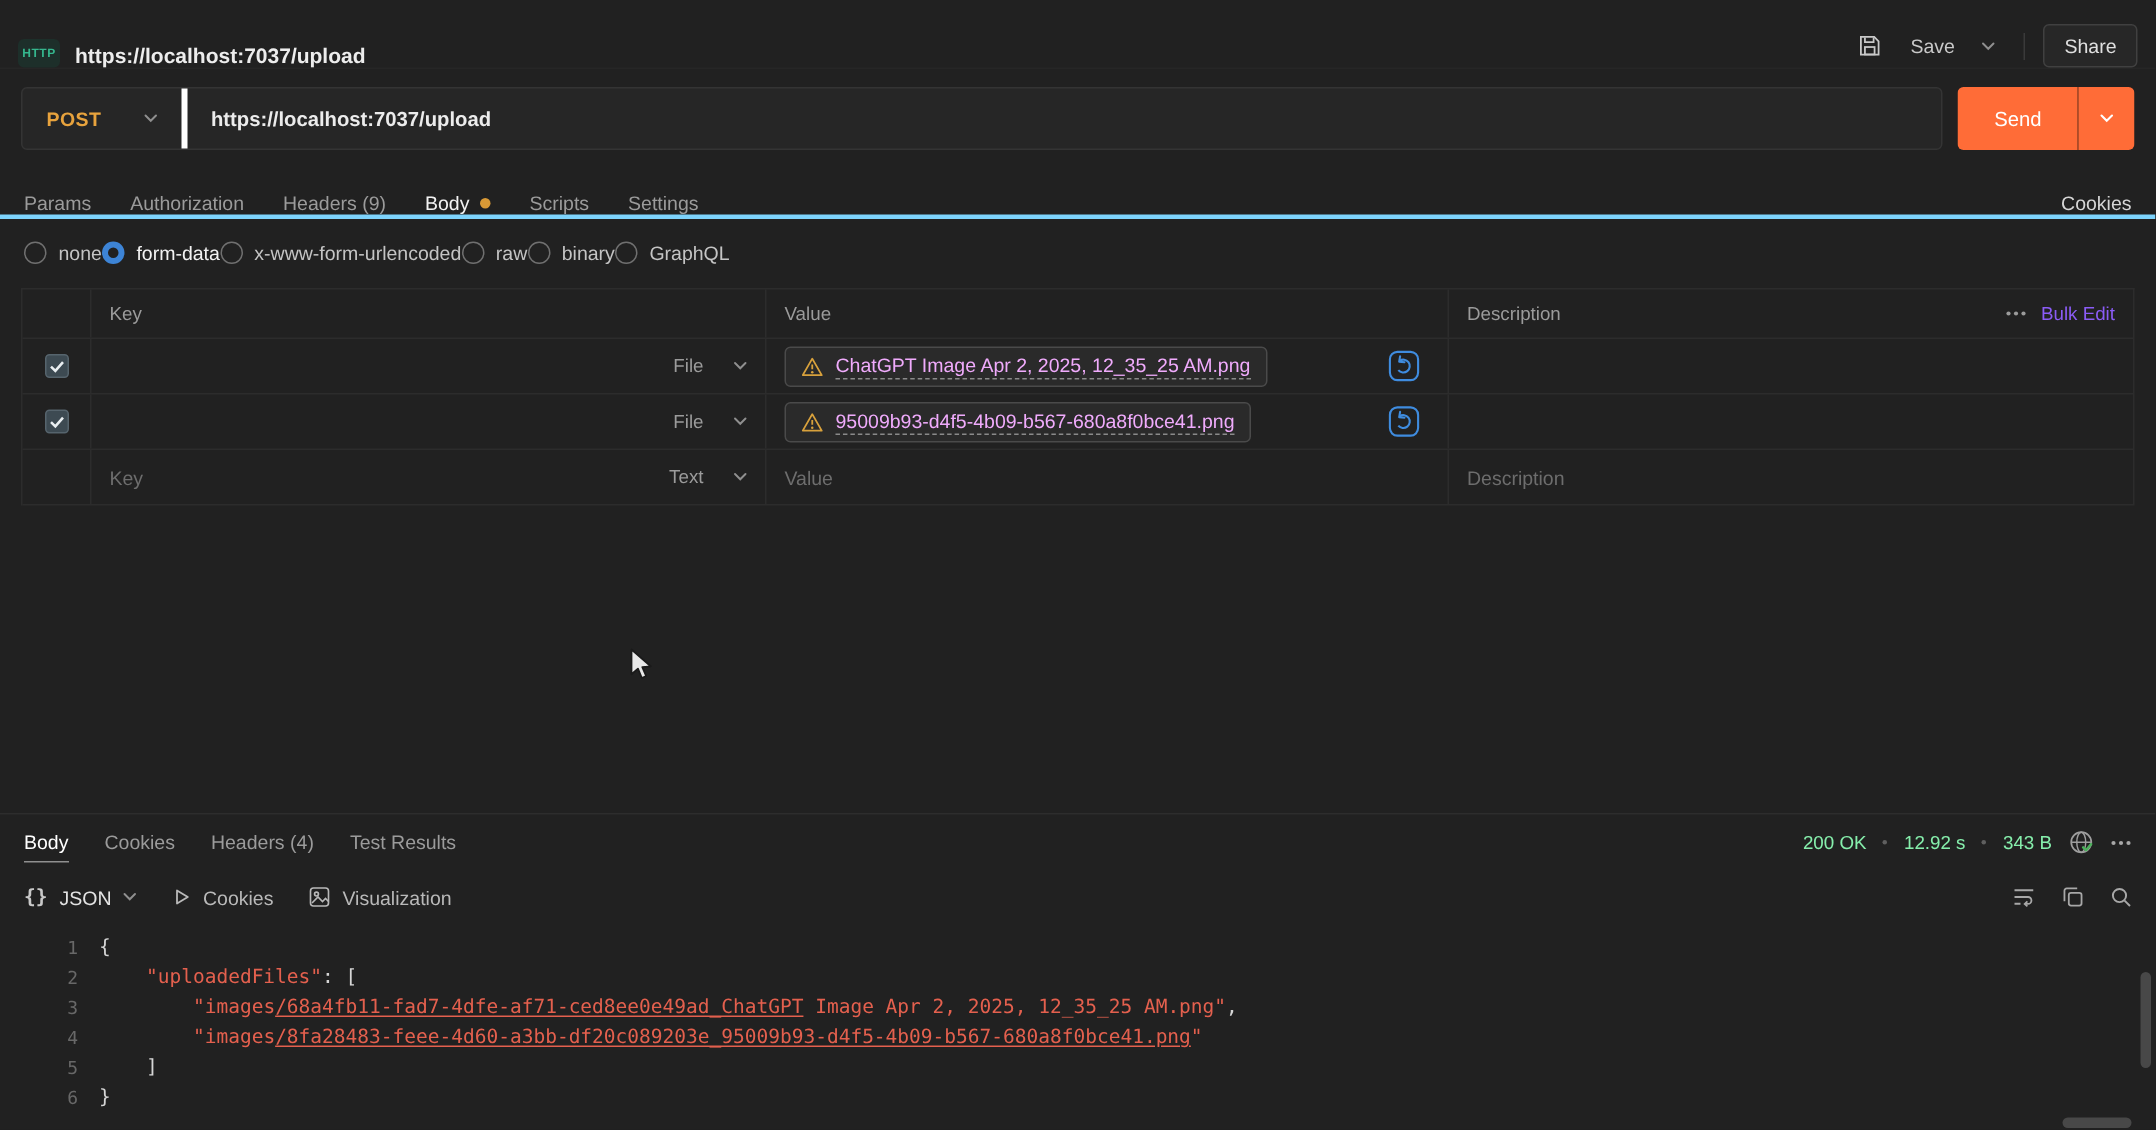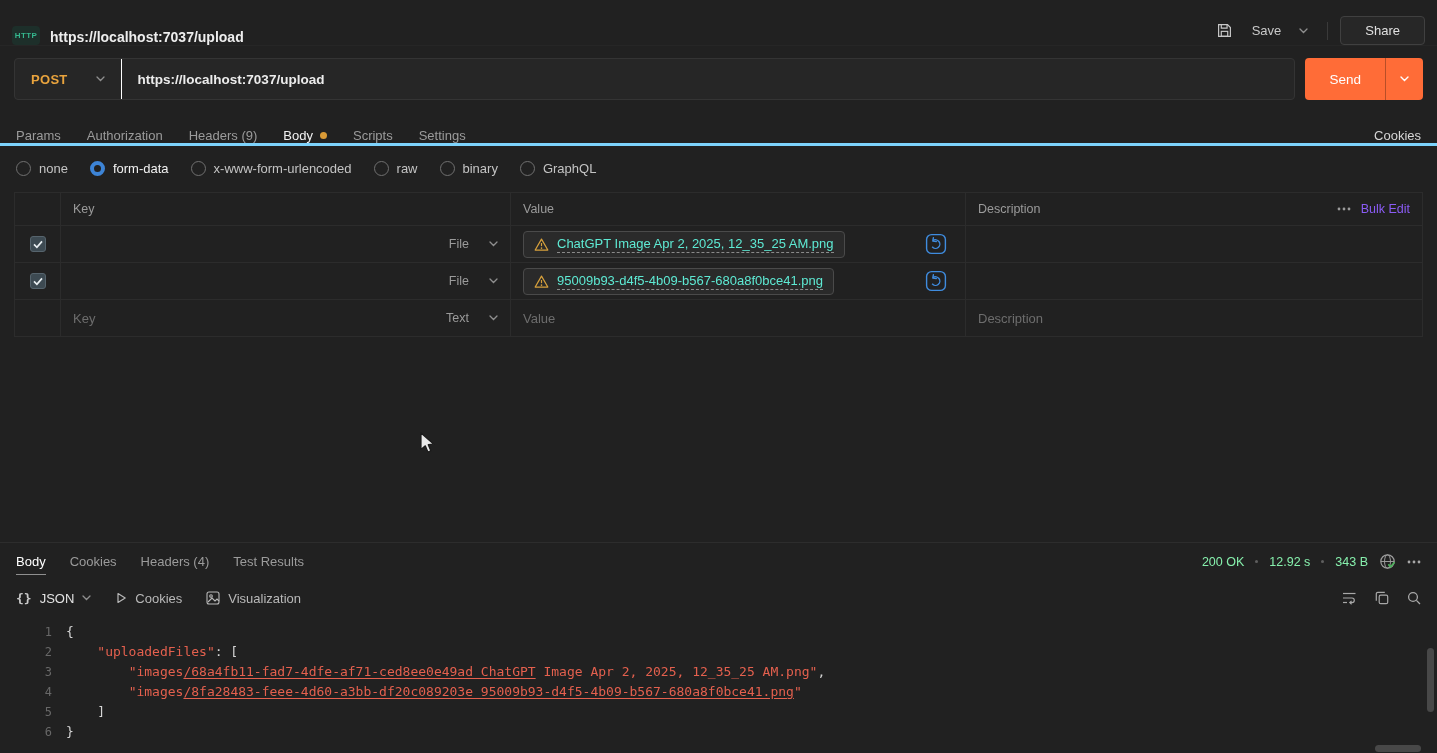--- a/index.html
+++ b/index.html
@@ -6,57 +6,57 @@
   html,body{width:1437px;height:753px}
   body{background:#212121;color:#e8e8e8;font-family:"Liberation Sans",sans-serif;font-size:13px;overflow:hidden;position:relative}
 
   
   .topbar{height:46px;display:flex;align-items:flex-end;padding:0 12px;border-bottom:1px solid #262626}
   .http-badge{width:28px;height:19px;border-radius:4px;background:#1d2f2a;color:#35b78e;font-size:8px;font-weight:bold;display:flex;align-items:center;justify-content:center;letter-spacing:.4px;margin-right:10px;flex:none}
   .req-title{font-size:14px;font-weight:bold;color:#ededed}
   .topbar-right{margin-left:auto;display:flex;align-items:center;gap:4px}
   .btn-plain{display:flex;align-items:center;gap:20px;color:#c9c9c9;padding:5px 7px;border-radius:4px;cursor:pointer}
   .vdiv{width:1px;height:18px;background:#3a3a3a;margin:0 8px}
-  .btn-outline{border:1px solid #404040;background:#272727;border-radius:4px;padding:6px 24px;color:#e0e0e0;font-size:13px;font-family:inherit;cursor:pointer}
+  .btn-outline{border:1px solid #404040;background:#272727;border-radius:4px;padding:6px 13px;color:#e0e0e0;font-size:13px;font-family:inherit;cursor:pointer}
 
   
   .req-row{display:flex;align-items:center;padding:12px 14px 10px;gap:10px}
   .url-box{flex:1;display:flex;align-items:stretch;height:42px;background:#262626;border:1px solid #343434;border-radius:4px}
-  .method-select{display:flex;align-items:center;gap:28px;padding:0 16px;border-right:1px solid #ffffff;color:#e8a33d;font-weight:bold;font-size:13px;letter-spacing:.3px;cursor:pointer}
+  .method-select{display:flex;align-items:center;gap:28px;padding:0 16px;border-right:4px solid #ffffff;color:#e8a33d;font-weight:bold;font-size:13px;letter-spacing:.3px;cursor:pointer}
   .method-select .chevc{color:#8f8f8f;display:flex}
   .url-text{display:flex;align-items:center;padding:0 16px;font-weight:bold;color:#ececec;font-size:13.5px;flex:1}
   .send-group{display:flex;height:42px;border-radius:4px;overflow:hidden;flex:none}
   .send-main{background:#ff6c37;color:#fff;font-weight:normal;font-size:13.5px;display:flex;align-items:center;padding:0 24px;border:none;font-family:inherit;cursor:pointer}
   .send-caret{width:38px;background:#ff6c37;border-left:1px solid rgba(0,0,0,.28);display:flex;align-items:center;justify-content:center;color:#fff;cursor:pointer}
 
   
   .tabs-row{display:flex;align-items:flex-end;height:36px;padding:0 16px;border-bottom:3px solid #7dd3fc}
   .tabs-left{display:flex;align-items:center;gap:26px}
   .tab{color:#9b9b9b;display:flex;align-items:center;cursor:pointer}
   .tab.active{color:#f2f2f2}
   .tab .dot{width:7px;height:7px;border-radius:50%;background:#d99a36;margin-left:7px}
   .cookies-link{margin-left:auto;color:#d6d6d6;cursor:pointer}
 
   
-  .modes-row{display:flex;align-items:center;gap:22px;height:44px;padding:0 16px}
+  .modes-row{display:flex;align-items:center;height:44px;padding:0 16px}
   .mode{display:flex;align-items:center;gap:8px;color:#c4c4c4;cursor:pointer}
   .mode.sel .mode-label{color:#f2f2f2}
   .radio{width:15px;height:15px;border-radius:50%;border:1.5px solid #707070;flex:none}
   .radio.sel{border:4.5px solid #3d84d6}
 
   
   .ftable{margin:2px 14px 0;border:1px solid #2c2c2c;border-bottom:none}
   .trow{display:grid;grid-template-columns:46px 450px 455px 1fr;border-bottom:1px solid #2c2c2c}
   .tcell{display:flex;align-items:center;padding:0 12px;min-height:36px;border-right:1px solid #2c2c2c;overflow:hidden}
   .tcell:last-child{border-right:none}
   .thead .tcell{min-height:32px;color:#9b9b9b;font-size:12.5px}
   .checkbox{width:16px;height:16px;border-radius:3px;background:#3d4a52;border:1px solid #56646d;display:flex;align-items:center;justify-content:center;margin:0 auto;cursor:pointer}
   .type-select{margin-left:auto;display:flex;align-items:center;gap:20px;color:#9b9b9b;font-size:12.5px;cursor:pointer}
   .file-chip{display:inline-flex;align-items:center;gap:8px;border:1px solid #4a4a4a;background:#2a2a2a;border-radius:4px;padding:4px 10px;max-width:345px;cursor:pointer}
-  .file-name{color:#5eead4;border-bottom:1px dashed #8a8a8a;padding-bottom:1px;white-space:nowrap;overflow:hidden;text-overflow:ellipsis}
+  .file-name{color:#f0abfc;border-bottom:1px dashed #8a8a8a;padding-bottom:1px;white-space:nowrap;overflow:hidden;text-overflow:ellipsis}
   .wicon{display:flex;flex:none}
   .restore-btn{margin-left:auto;display:flex;cursor:pointer;margin-right:6px}
   .placeholder{color:#6d6d6d}
   .bulk-wrap{margin-left:auto;display:flex;align-items:center;gap:10px;color:#8b5cf6}
 
   
   .response{position:absolute;left:0;right:0;bottom:0;height:211px;border-top:1px solid #2d2d2d;background:#212121}
   .resp-tabs{display:flex;align-items:center;height:37px;padding:0 16px}
   .resp-tabs-left{display:flex;align-items:center;gap:24px;height:100%}
   .resp-tab{color:#9b9b9b;height:100%;display:flex;align-items:center;position:relative;cursor:pointer}

